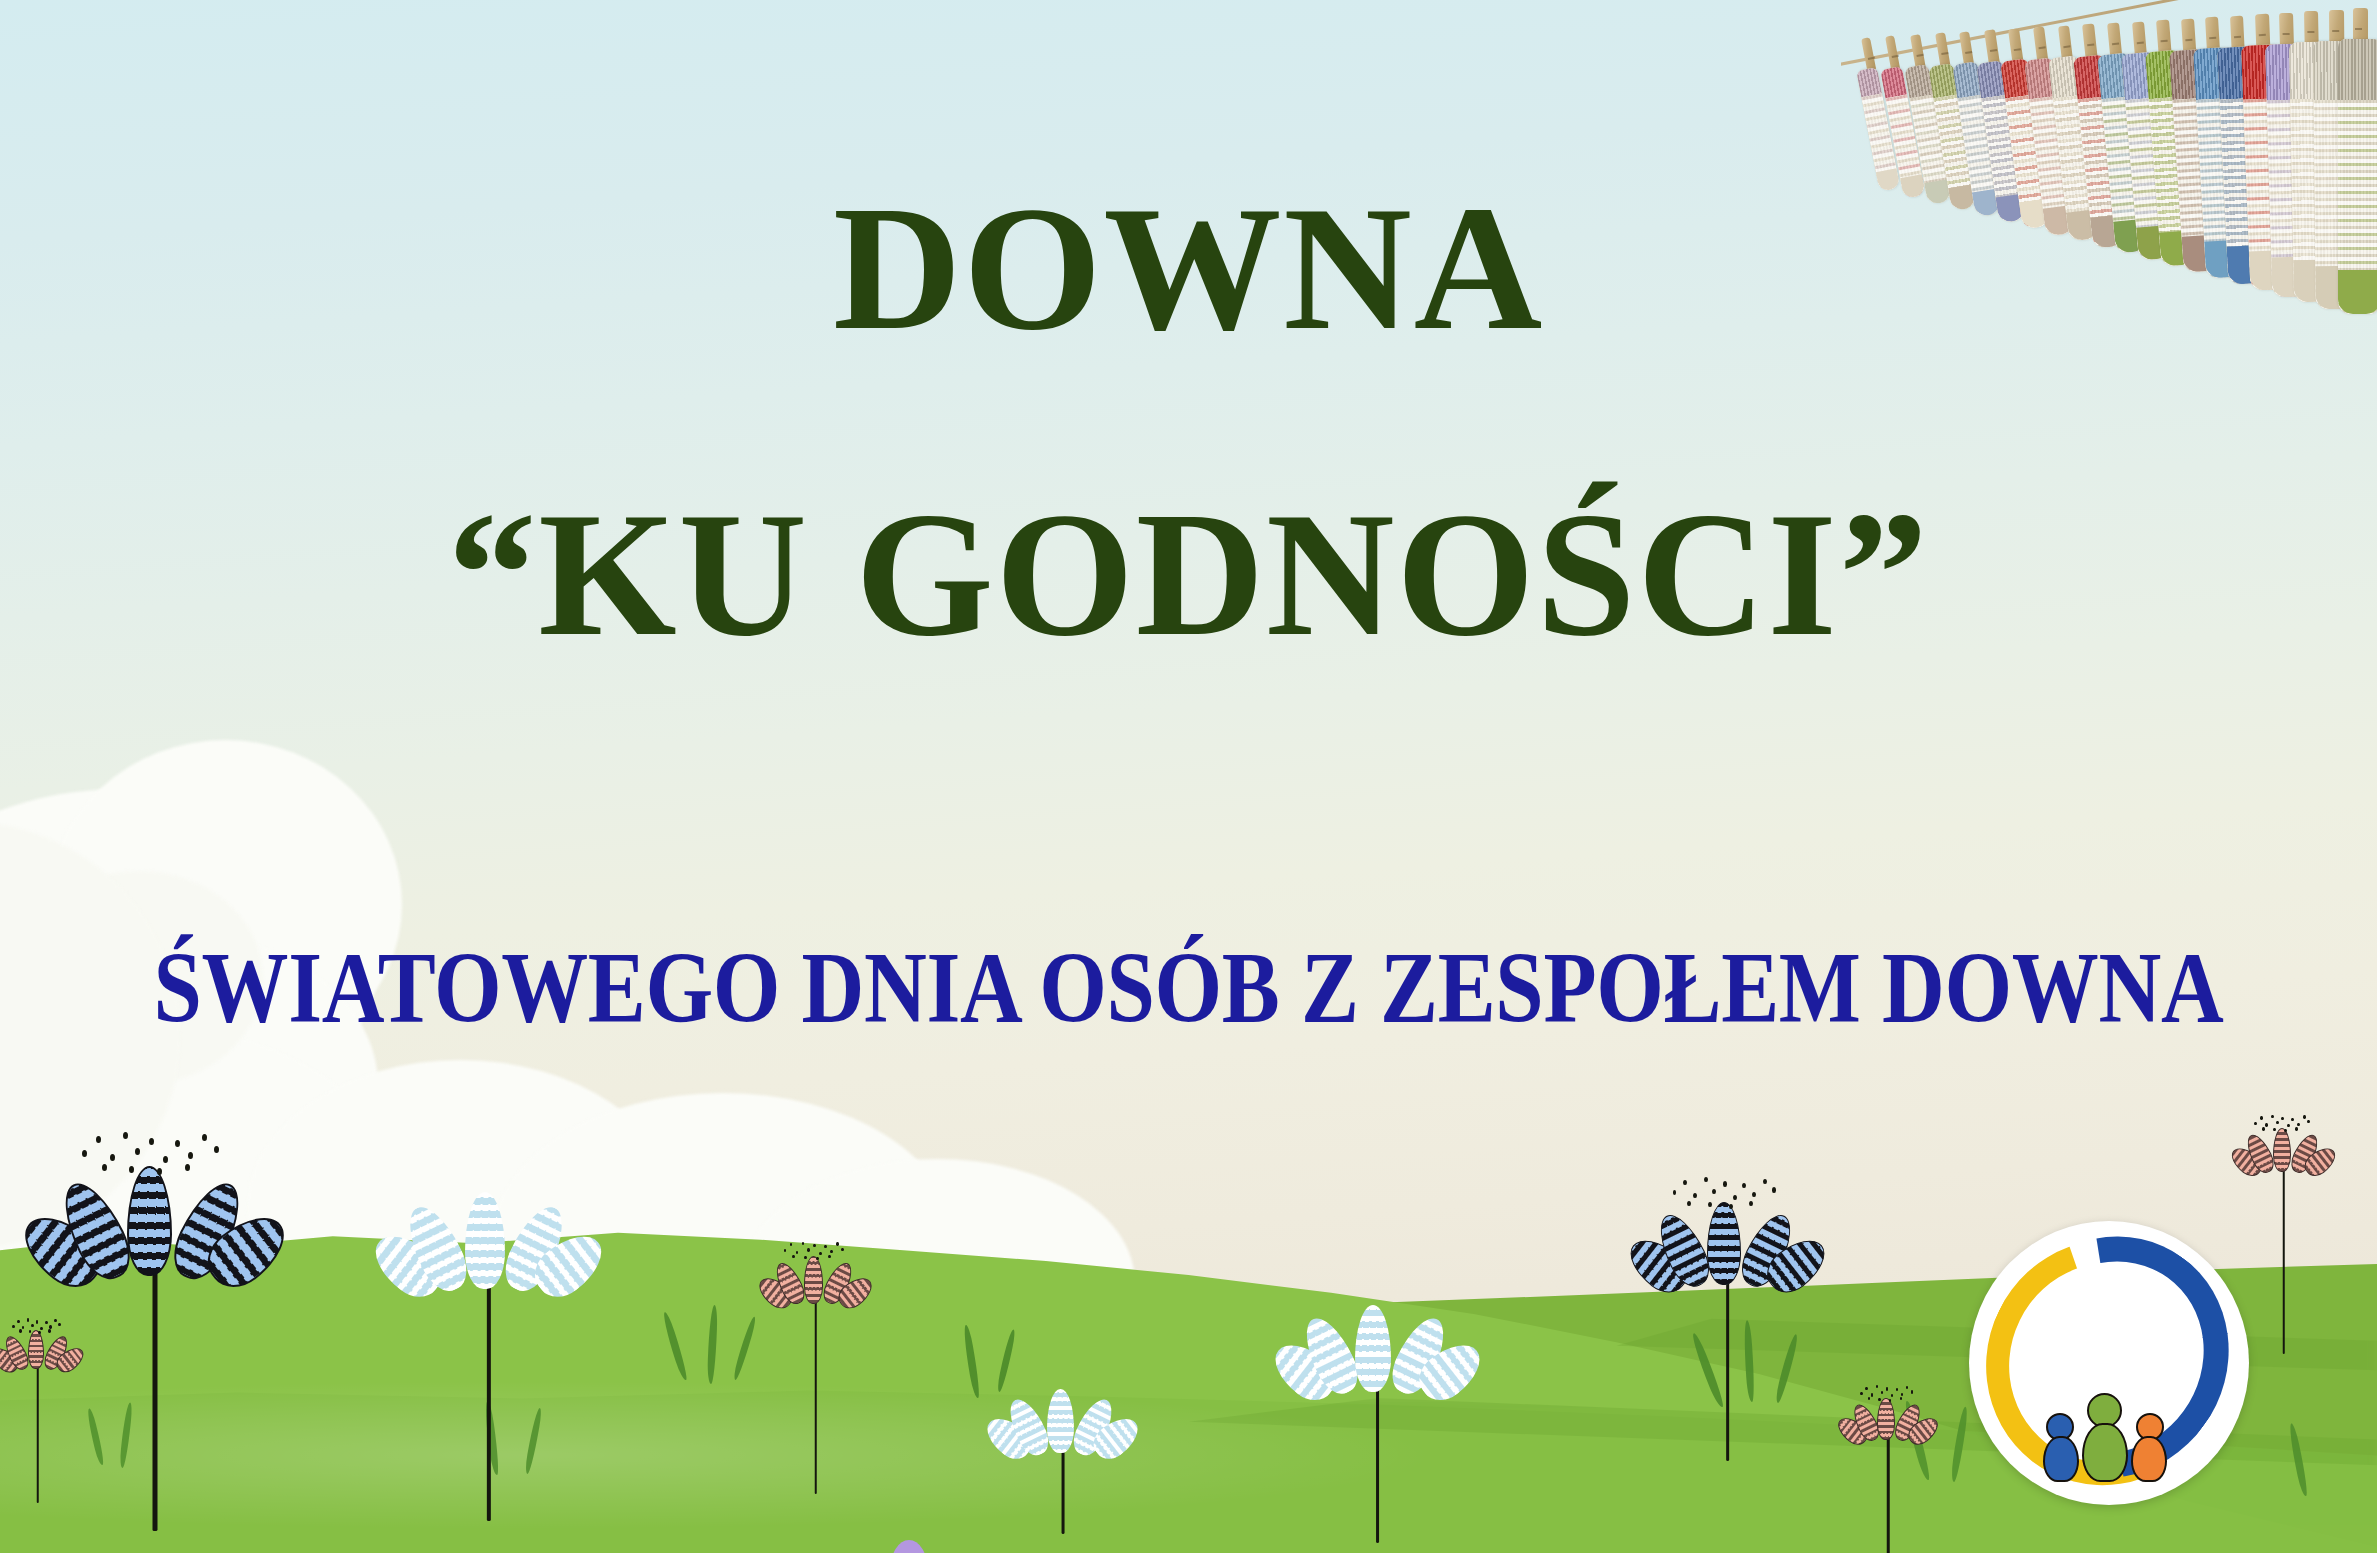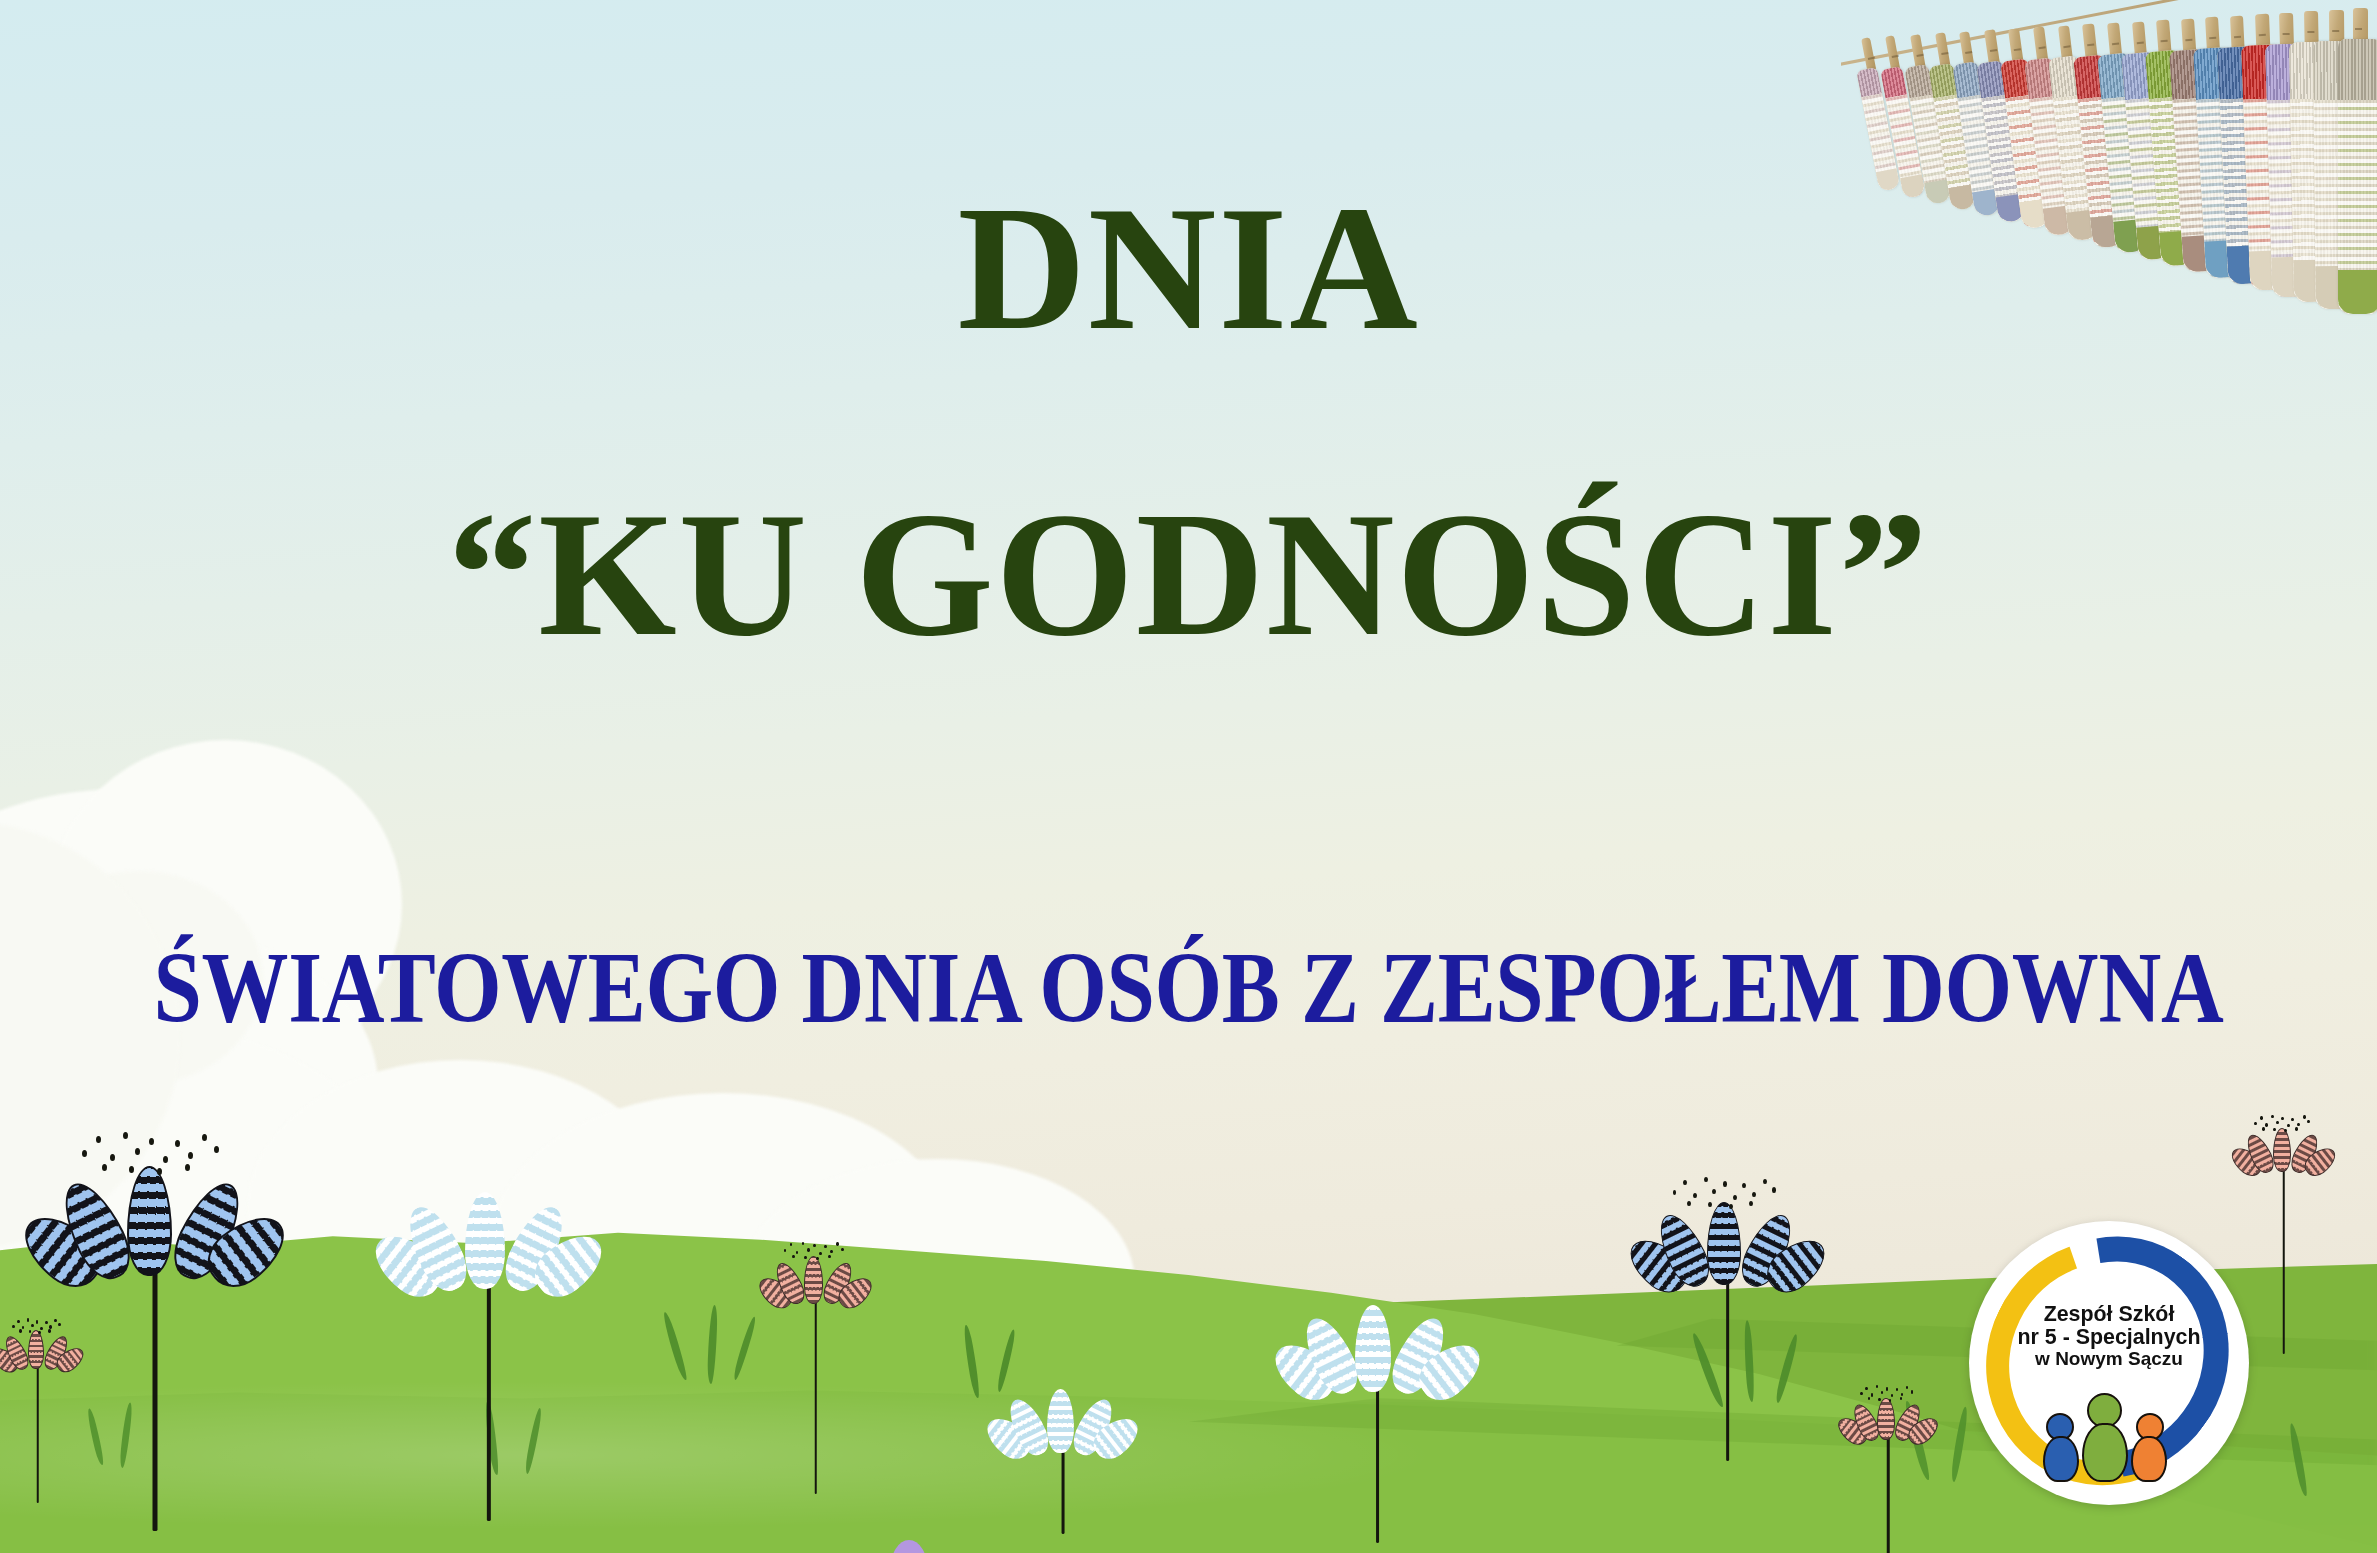--- a/index.html
+++ b/index.html
@@ -628,36 +628,31 @@
         </div>
       </div>
       <div class="flower" style="left: 859px; top: 1525px; width: 0px; height: 0px;"></div>
       <div style="position: absolute; left: 855px; top: 1533px; width: 107px; height: 115px;">
         <div style="position: absolute; left: 35px; top: 6.6px; width: 38px; height: 51px; background: rgb(180, 151, 224); border-radius: 50% 50% 40% 40% / 60% 60% 40% 40%; transform-origin: 50% 86%; transform: rotate(0deg);"></div>
         <div style="position: absolute; left: 35px; top: 6.6px; width: 38px; height: 51px; background: rgb(180, 151, 224); border-radius: 50% 50% 40% 40% / 60% 60% 40% 40%; transform-origin: 50% 86%; transform: rotate(72deg);"></div>
         <div style="position: absolute; left: 35px; top: 6.6px; width: 38px; height: 51px; background: rgb(180, 151, 224); border-radius: 50% 50% 40% 40% / 60% 60% 40% 40%; transform-origin: 50% 86%; transform: rotate(288deg);"></div>
       </div>
     </div>
 
-  <div class="title-main" id="t-marsz">DNIA</div>
+  <div class="title-main" id="t-marsz">DOWNA</div>
 
   <div class="title-main" id="t-quote">“KU GODNOŚCI”</div>
 
 
   <div class="subtitle-small" id="t-swiatowego">ŚWIATOWEGO DNIA OSÓB Z ZESPOŁEM DOWNA</div>
 
   <div id="logo">
     <div class="disc"></div>
     <div class="crescent-yellow"></div>
     <div class="crescent-blue"></div>
-    <div class="ltext">
-      <div class="l1">Zespół Szkół</div>
-      <div class="l2">nr 5 - Specjalnych</div>
-      <div class="l3">w Nowym Sączu</div>
-    </div>
     <div class="figs">
 
       <div class="fig-head" style="left:5px; top:18px; width:28px; height:28px; background:#2a5fb0;"></div>
       <div class="fig-body" style="left:1.6px; top:41px; width:36px; height:46px; background:#2a5fb0;"></div>
 
       <div class="fig-head" style="left:46px; top:-1.6px; width:35px; height:35px; background:#7fae3e;"></div>
       <div class="fig-body" style="left:41px; top:28px; width:46px; height:59px; background:#7fae3e;"></div>
 
       <div class="fig-head" style="left:95px; top:18px; width:28px; height:28px; background:#ef8133;"></div>
       <div class="fig-body" style="left:90px; top:41px; width:36px; height:46px; background:#ef8133;"></div>

